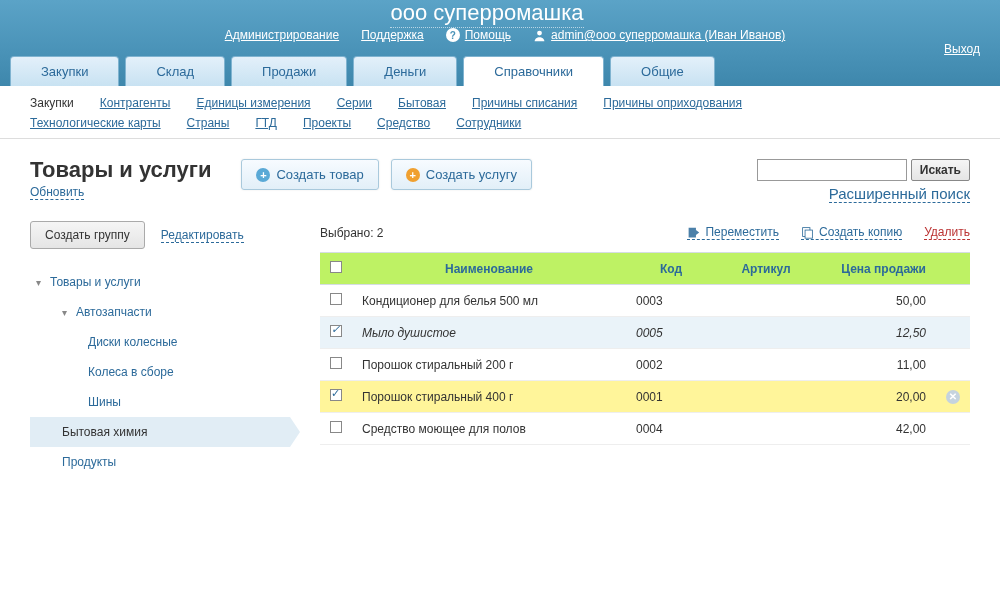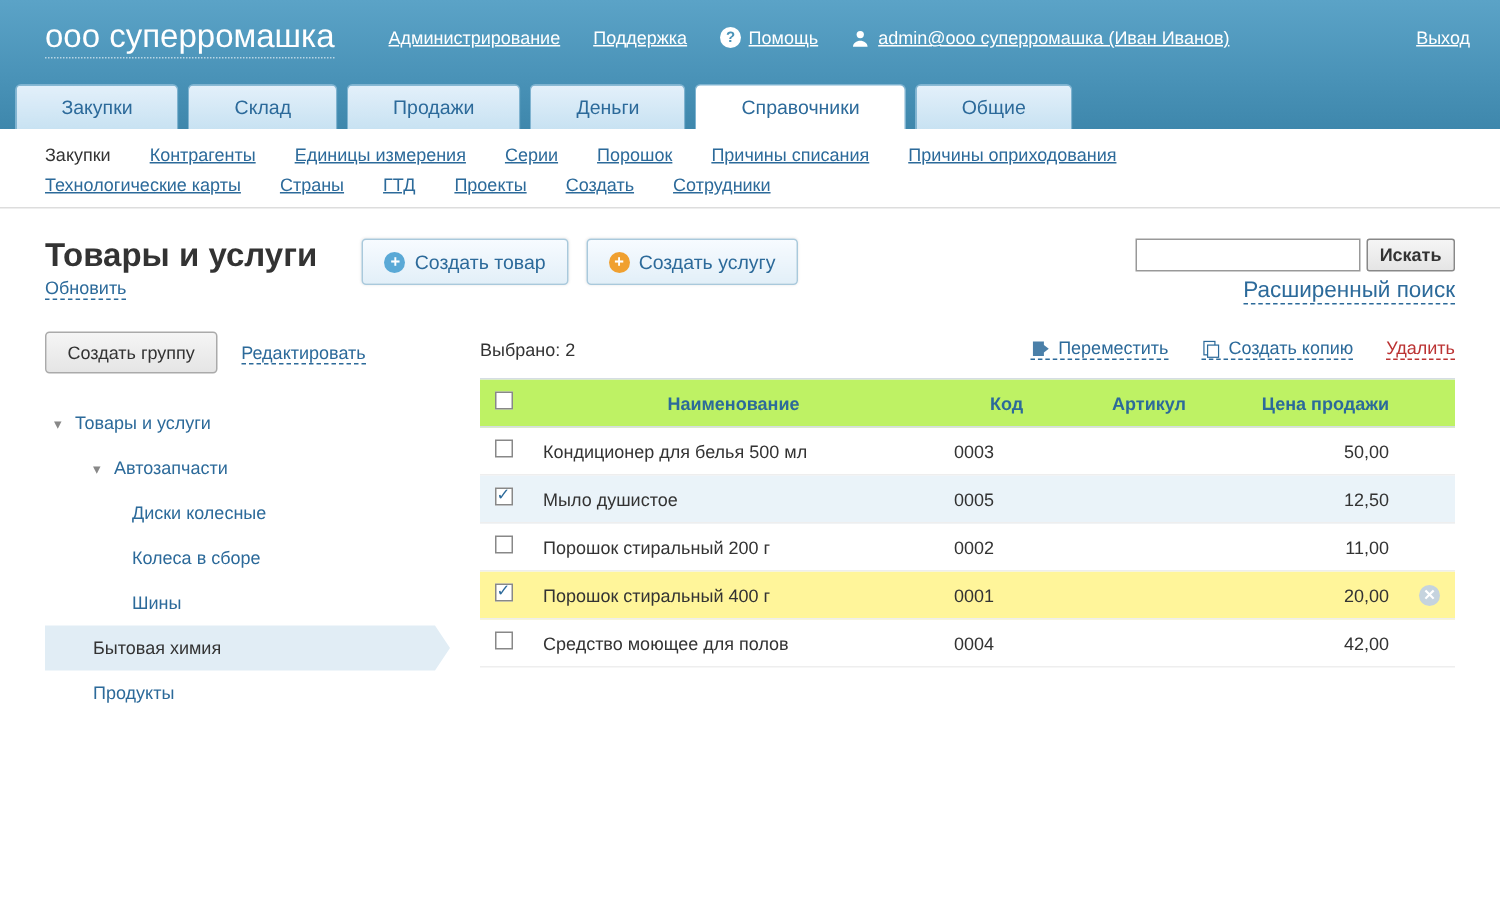--- a/index.html
+++ b/index.html
@@ -1,19 +1,19 @@
 <!DOCTYPE html>
 <html><head>
 <meta charset="utf-8">
 <style>
   * { box-sizing: border-box; margin: 0; padding: 0; }
   body { font-family: Arial, Helvetica, sans-serif; font-size: 12px; color: #333; background: #fff; width: 1000px; }
   
   
-  .topbar { background: linear-gradient(#5ba3c7, #4a93b8); height: 50px; display: flex; align-items: center; padding: 0 20px 0 30px; color: #fff; }
+  .topbar { background: linear-gradient(#5ba3c7, #4a93b8); height: 50px; display: flex; align-items: center; padding: 0 20px 0 30px; color: #fff; flex-direction: column; }
   .brand { font-size: 22px; font-weight: normal; border-bottom: 1px dotted rgba(255,255,255,0.6); padding-bottom: 1px; margin-right: 36px; white-space: nowrap; }
   .top-links { display: flex; align-items: center; gap: 22px; flex: 1; }
   .top-link { color: #fff; text-decoration: underline; cursor: pointer; white-space: nowrap; }
   .top-icon { display: inline-flex; align-items: center; gap: 5px; }
   .icon-circle { width: 14px; height: 14px; border-radius: 50%; background: #fff; color: #4a93b8; font-size: 10px; font-weight: bold; display: flex; align-items: center; justify-content: center; }
   .icon-user { width: 13px; height: 13px; fill: #fff; }
   .top-right { margin-left: auto; }
 
   
   .tabs { background: linear-gradient(#4a93b8, #3e87ac); padding: 6px 10px 0 10px; display: flex; gap: 6px; }
@@ -64,21 +64,21 @@
   .tb-action { color: #2c6a9a; border-bottom: 1px dashed #2c6a9a; cursor: pointer; display: inline-flex; align-items: center; gap: 5px; }
   .tb-action.danger { color: #b33; border-bottom-color: #b33; }
   .tb-icon { width: 13px; height: 13px; }
 
   table { width: 100%; border-collapse: collapse; font-size: 12px; }
   thead th { background: #bef264; border-top: 1px solid #d5dde3; border-bottom: 1px solid #d5dde3; padding: 8px 10px; color: #2c6a9a; font-weight: bold; text-align: left; }
   thead th.center { text-align: center; }
   thead th.right { text-align: right; }
   tbody td { border-bottom: 1px solid #eee; padding: 8px 10px; color: #333; }
   tbody td.right { text-align: right; }
-  tbody tr.sel { background: #eaf3f9; }
+  tbody tr.sel { background: #eaf3f9; font-style: italic; }
   tbody tr.hl { background: #fff59a; }
   .chk { width: 12px; height: 12px; border: 1px solid #888; background: #fff; display: inline-block; position: relative; }
   .chk.checked::after { content: '✓'; position: absolute; top: -3px; left: 0px; font-size: 11px; color: #2c6a9a; }
   .del-circle { width: 14px; height: 14px; border-radius: 50%; background: #c5d3de; color: #fff; font-size: 10px; display: inline-flex; align-items: center; justify-content: center; cursor: pointer; font-weight: bold; }
   th:first-child, td:first-child { width: 28px; text-align: center; }
   td:last-child { width: 28px; text-align: center; }
 </style>
 </head>
 <body>
 
@@ -110,30 +110,30 @@
     <div class="tab active">Справочники</div>
     <div class="tab">Общие</div>
   </div>
 
 <div class="subnav">
   <div class="subnav-row" id="subnav-row1">
       <a class="current">Закупки</a>
       <a>Контрагенты</a>
       <a>Единицы измерения</a>
       <a>Серии</a>
-      <a>Порошок</a>
+      <a>Бытовая</a>
       <a>Причины списания</a>
       <a>Причины оприходования</a>
     </div>
   <div class="subnav-row" id="subnav-row2">
       <a>Технологические карты</a>
       <a>Страны</a>
       <a>ГТД</a>
       <a>Проекты</a>
-      <a>Создать</a>
+      <a>Средство</a>
       <a>Сотрудники</a>
     </div>
 </div>
 
 <div class="page-head">
   <div class="page-title-wrap">
     <div class="page-title">Товары и услуги</div>
     <span class="refresh-link">Обновить</span>
   </div>
   <div class="create-btns">

